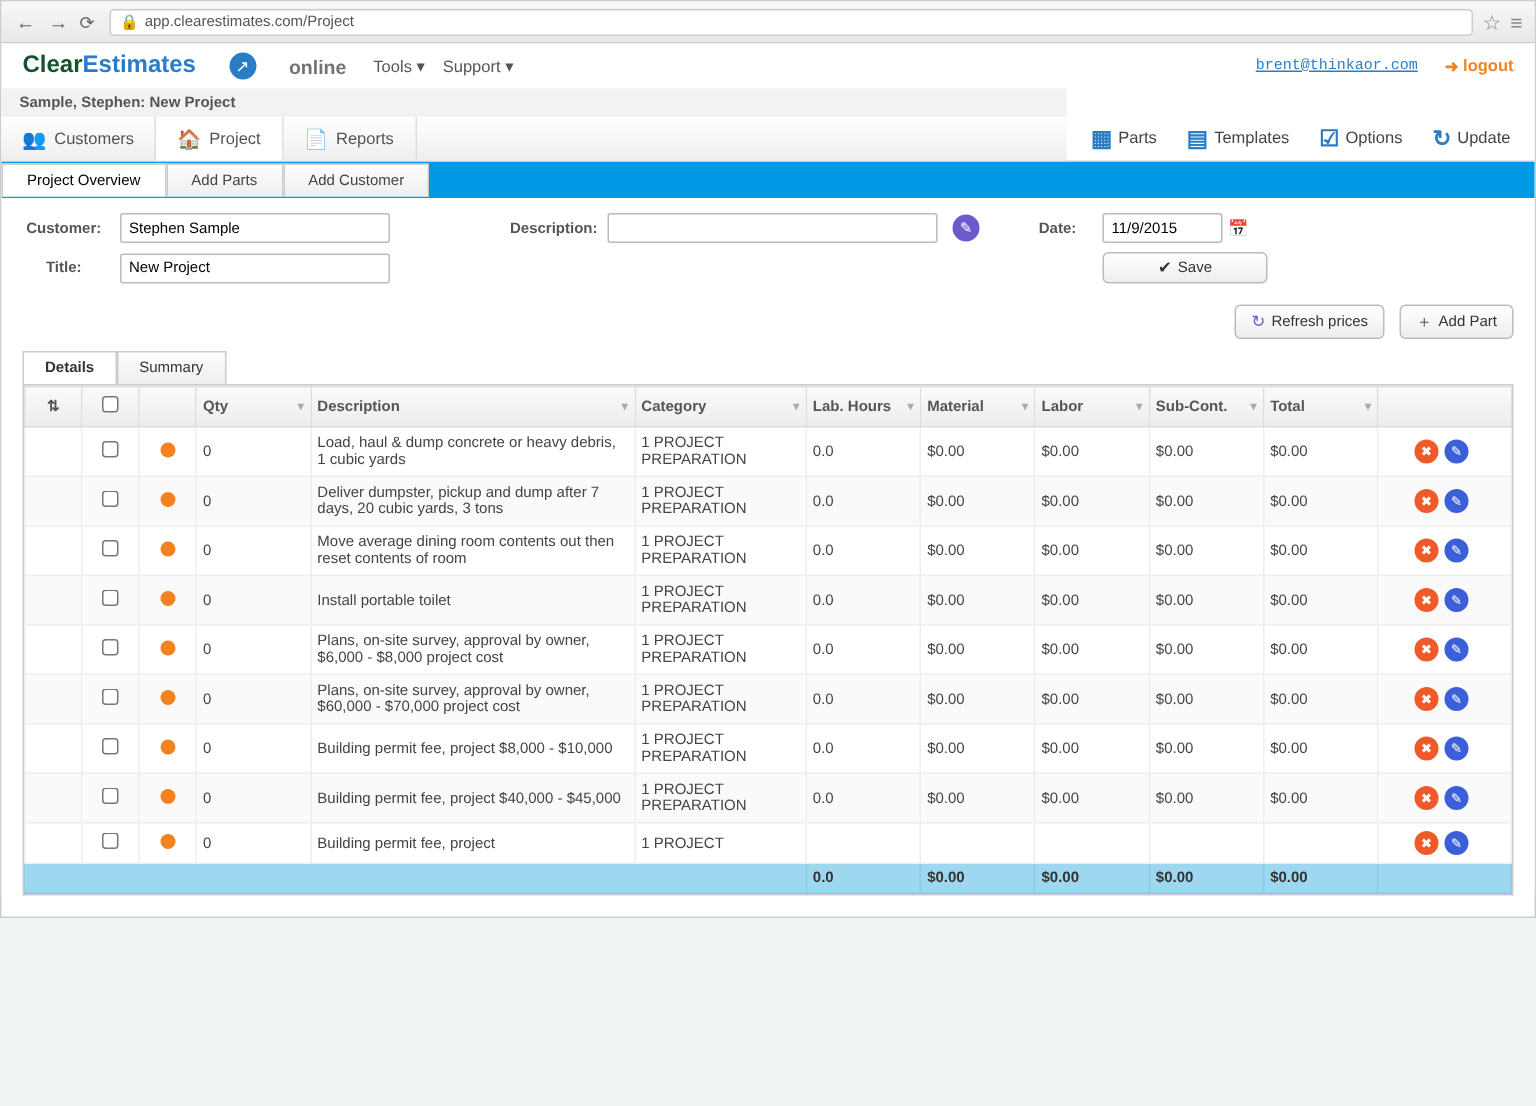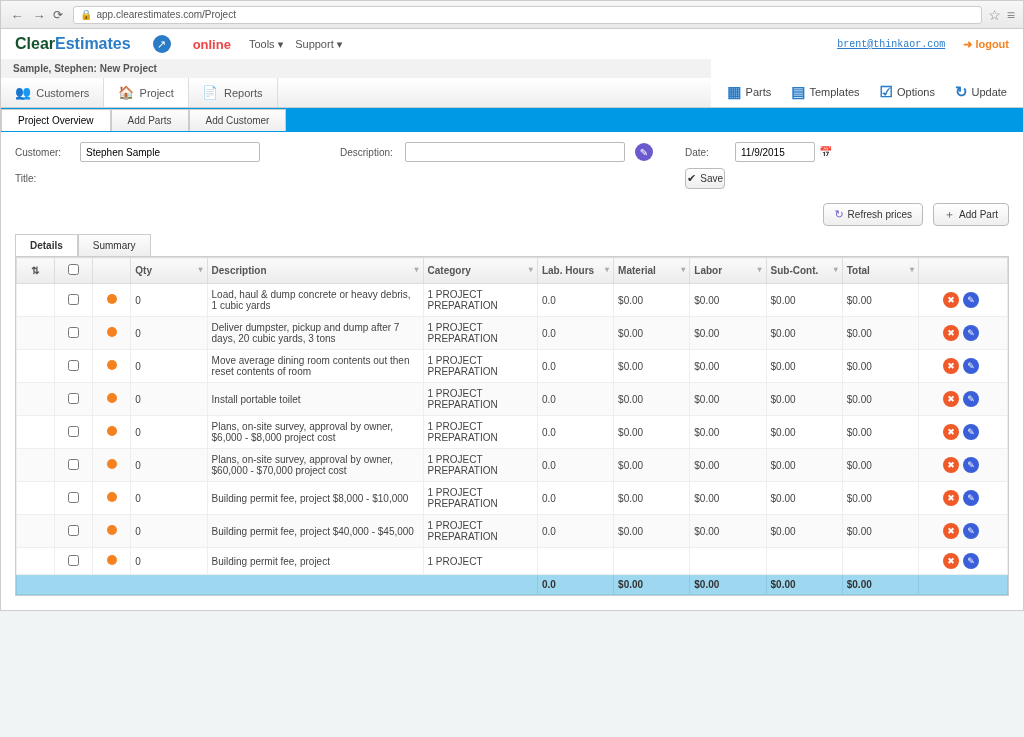--- a/index.html
+++ b/index.html
@@ -10,21 +10,21 @@
   .refresh-ic{width:14px;height:14px;color:#666;font-size:12px;cursor:pointer;}
   .lock-ic{color:#4caf50;font-size:10px;}
   .url-bar{flex:1;height:18px;border:1px solid #ccc;border-radius:3px;background:#fff;padding:0 6px;display:flex;align-items:center;gap:4px;color:#555;font-size:10px;}
   .star-ic,.menu-ic{color:#888;font-size:14px;cursor:pointer;}
   .app { background:#fff; }
   .topbar{display:flex;align-items:center;padding:6px 14px;gap:18px;}
   .logo{font-size:16px;font-weight:bold;}
   .logo .c{color:#14532d;}
   .logo .e{color:#2a7cc7;}
   .logo-icon{display:inline-flex;width:18px;height:18px;border-radius:50%;background:#2a7cc7;color:#fff;align-items:center;justify-content:center;font-size:11px;margin:0 4px;}
-  .online{color:#ef4444;font-weight:bold;font-size:13px;}
+  .online{color:#737373;font-weight:bold;font-size:13px;}
   .menu{color:#555;font-size:11px;display:flex;gap:12px;}
   .menu span{cursor:pointer;}
   .spacer{flex:1;}
   .userlink{color:#2a7cc7;text-decoration:underline;font-size:10px;cursor:pointer;font-family:Liberation Mono, monospace;}
   .logout{color:#f58220;font-weight:bold;font-size:11px;display:flex;align-items:center;gap:3px;cursor:pointer;}
   .crumb-row{display:flex;align-items:flex-end;border-bottom:1px solid #ccc;}
   .crumb-left{flex:1;}
   .crumb-title{background:#f2f2f2;font-size:10px;font-weight:bold;color:#555;padding:4px 12px;}
   .navtabs{display:flex;background:linear-gradient(#fff,#eee);}
   .navtab{display:flex;align-items:center;gap:5px;padding:7px 14px;color:#555;cursor:pointer;border-right:1px solid #ddd;}
@@ -32,21 +32,21 @@
   .navtab-ic{color:#999;font-size:13px;}
   .actionlinks{display:flex;gap:20px;padding:6px 16px;}
   .actionlink{display:flex;align-items:center;gap:4px;font-size:11px;color:#444;cursor:pointer;}
   .actionlink .ic{color:#2a7cc7;font-size:15px;font-weight:bold;}
   .bluebar{display:flex;align-items:center;background:#0099e5;color:#fff;height:24px;}
   .bluebar-title{font-weight:bold;font-size:11px;padding:0 12px;flex:1;}
   .pagetabs{display:flex;background:#fff;}
   .pagetab{padding:5px 16px;font-size:10px;color:#444;border:1px solid #ccc;border-bottom:none;background:linear-gradient(#fdfdfd,#eee);cursor:pointer;}
   .pagetab.active{background:#fff;color:#000;}
   .form-area{padding:10px 14px;display:grid;grid-template-columns: 55px 180px 60px 55px 220px 40px 40px 110px;gap:6px 10px;align-items:center;}
-  .lbl{font-size:10px;color:#555;text-align:left;}
+  .lbl{font-size:10px;color:#555;text-align:center;font-weight:bold;}
   .txt{border:1px solid #bbb;border-radius:2px;height:20px;padding:2px 5px;font-size:10px;width:100%;}
   .circ-btn{width:18px;height:18px;border-radius:50%;background:#6a5acd;color:#fff;display:flex;align-items:center;justify-content:center;font-size:10px;cursor:pointer;}
   .date-wrap{display:flex;align-items:center;gap:4px;}
   .date-input{border:1px solid #bbb;border-radius:2px;height:20px;padding:2px 5px;font-size:10px;width:80px;}
   .cal-ic{color:#888;cursor:pointer;}
   .rightbtns{display:flex;justify-content:flex-end;gap:10px;padding:4px 14px 8px;}
   .pillbtn{display:flex;align-items:center;gap:4px;border:1px solid #bbb;border-radius:4px;background:linear-gradient(#fff,#eee);padding:3px 10px;font-size:10px;cursor:pointer;}
   .pillbtn .pic{font-size:11px;}
   .subtabs{display:flex;padding:0 14px;}
   .subtab{padding:5px 14px;border:1px solid #ccc;border-bottom:none;font-size:10px;background:linear-gradient(#fdfdfd,#eee);cursor:pointer;}
@@ -158,20 +158,21 @@
       <span class="lbl">Description:</span>
       <input class="txt" value="" style="">
       <span class="circ-btn">✎</span>
       <span class="lbl">Date:</span>
       <div class="date-wrap">
         <input class="date-input" value="11/9/2015" style="">
         <span class="cal-ic">📅</span>
       </div>
 
       <span class="lbl">Title:</span>
+      <input class="txt" value="New Project" style="">
       <span></span>
         <span></span>
         <span></span>
         <span></span>
         <span></span>
       <div class="pillbtn" style="justify-content:center;">
         <span class="pic">✔</span>
         <span>Save</span>
       </div>
     </div>

